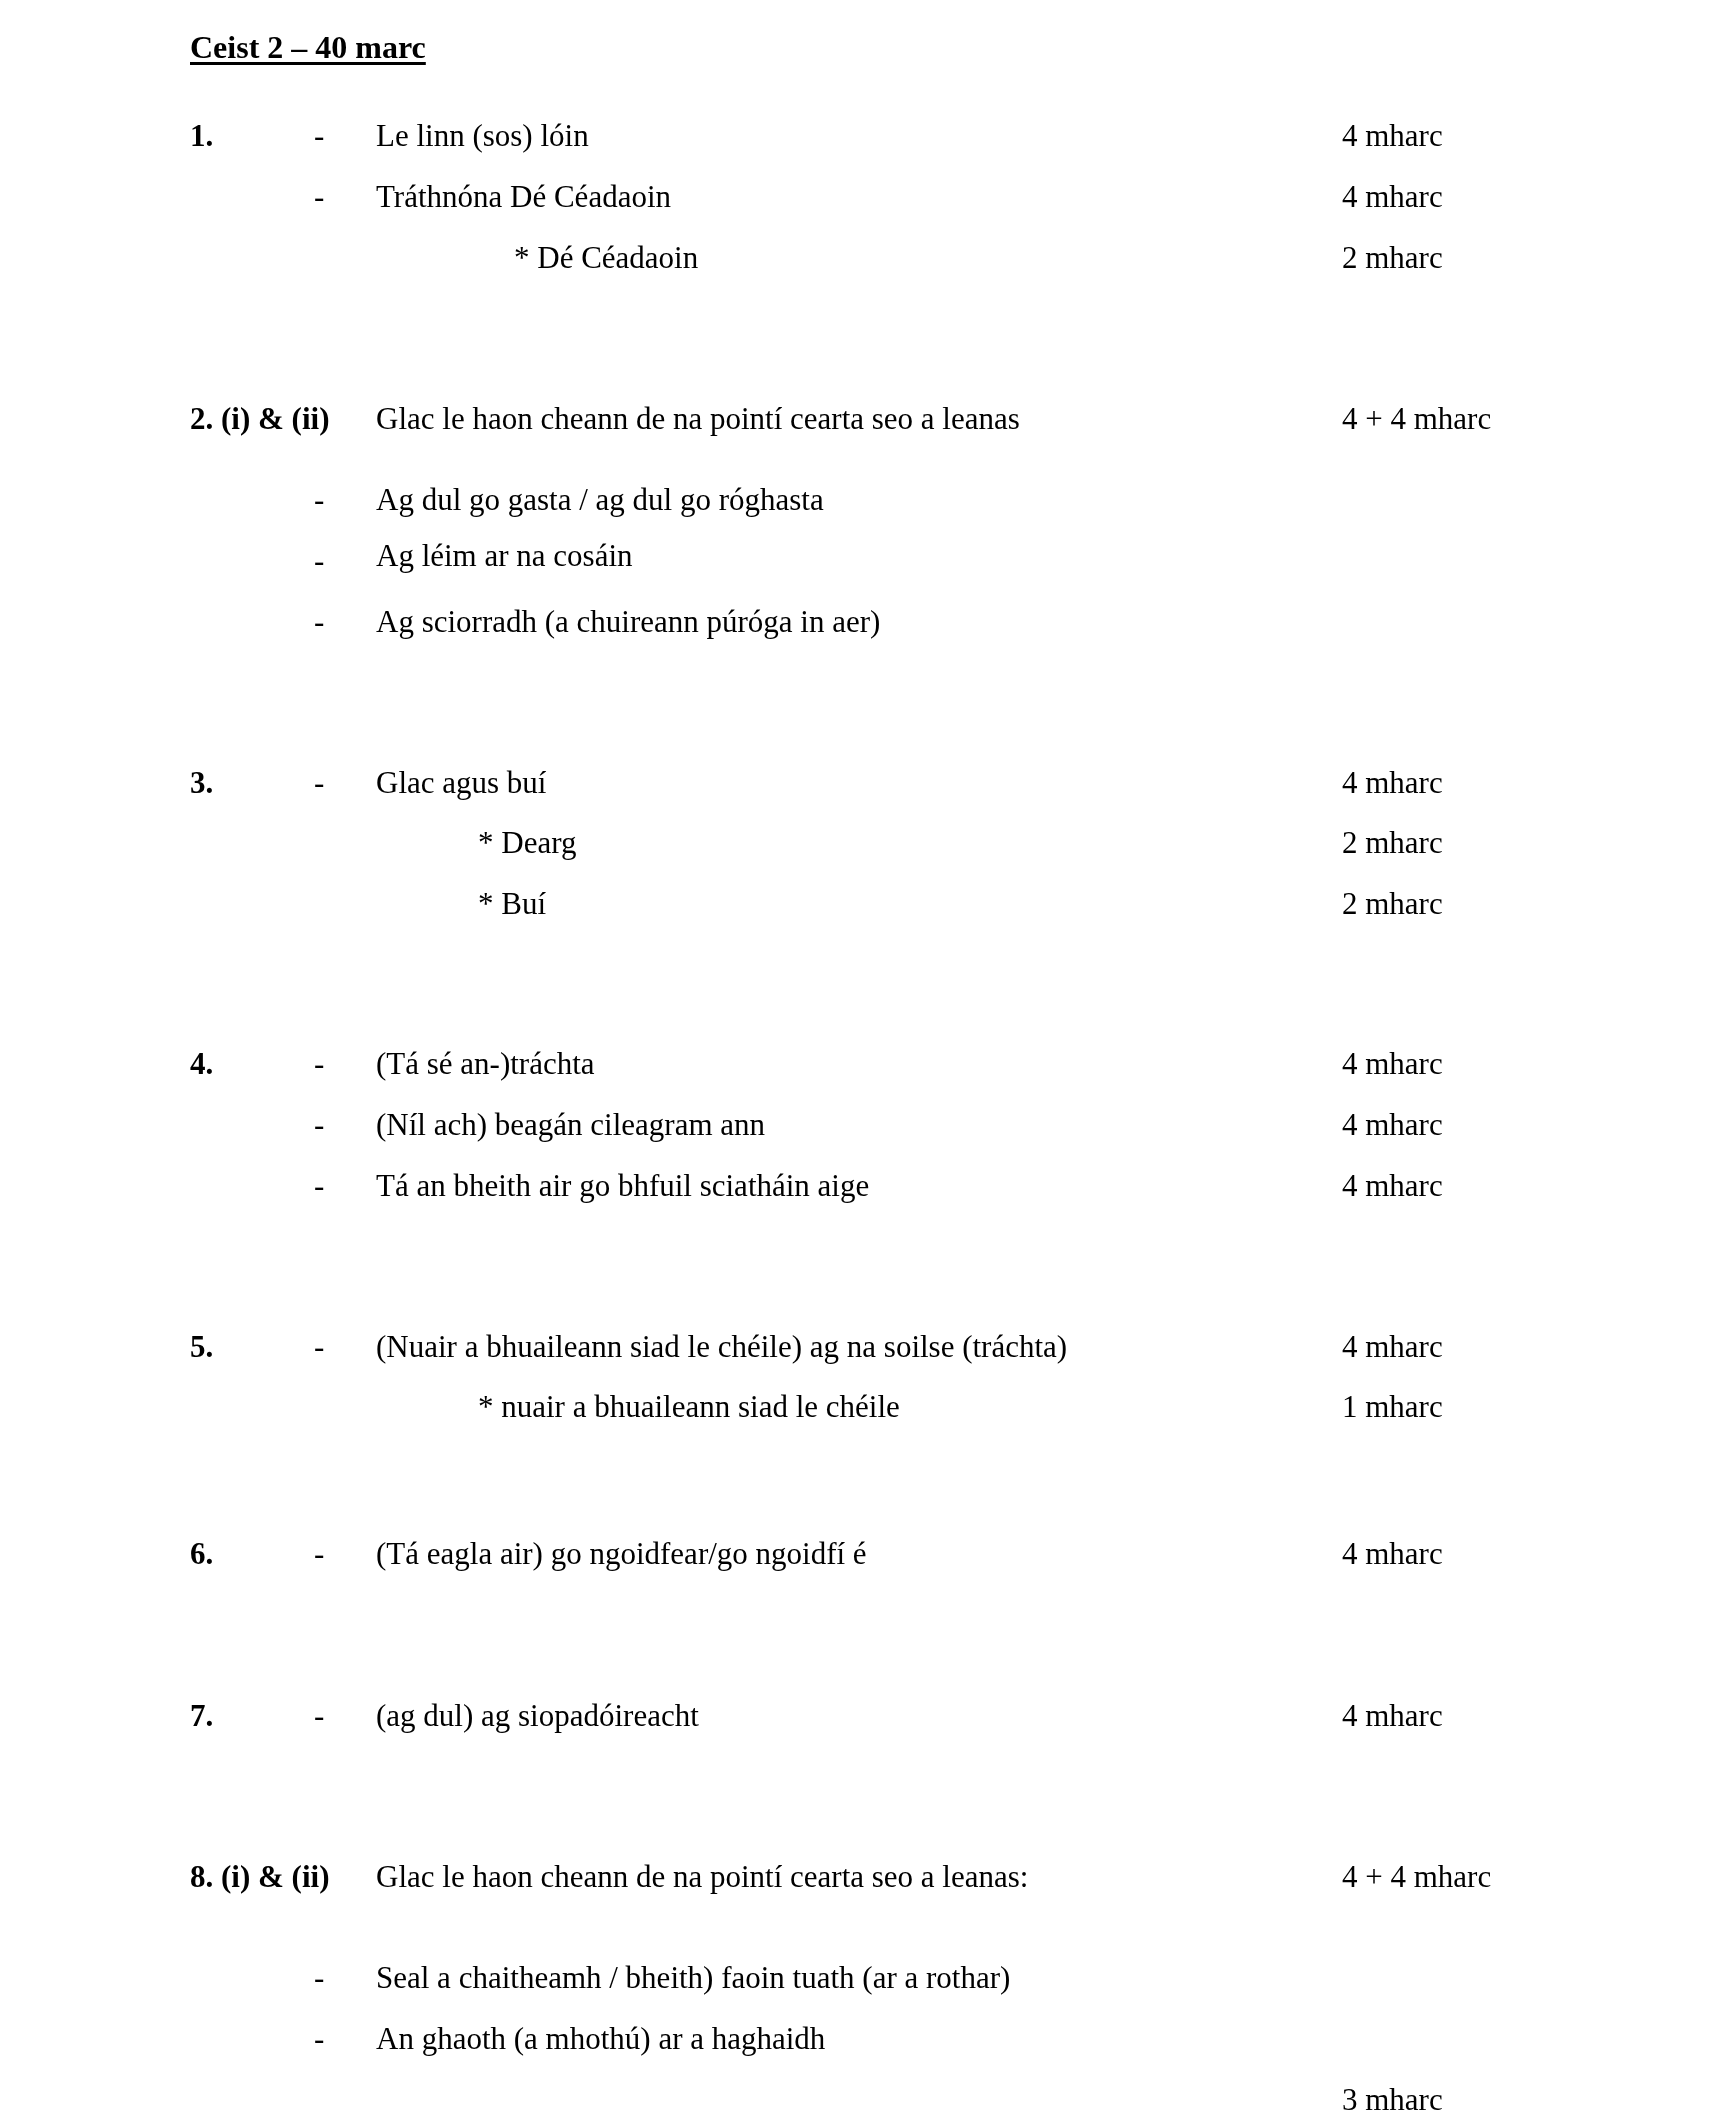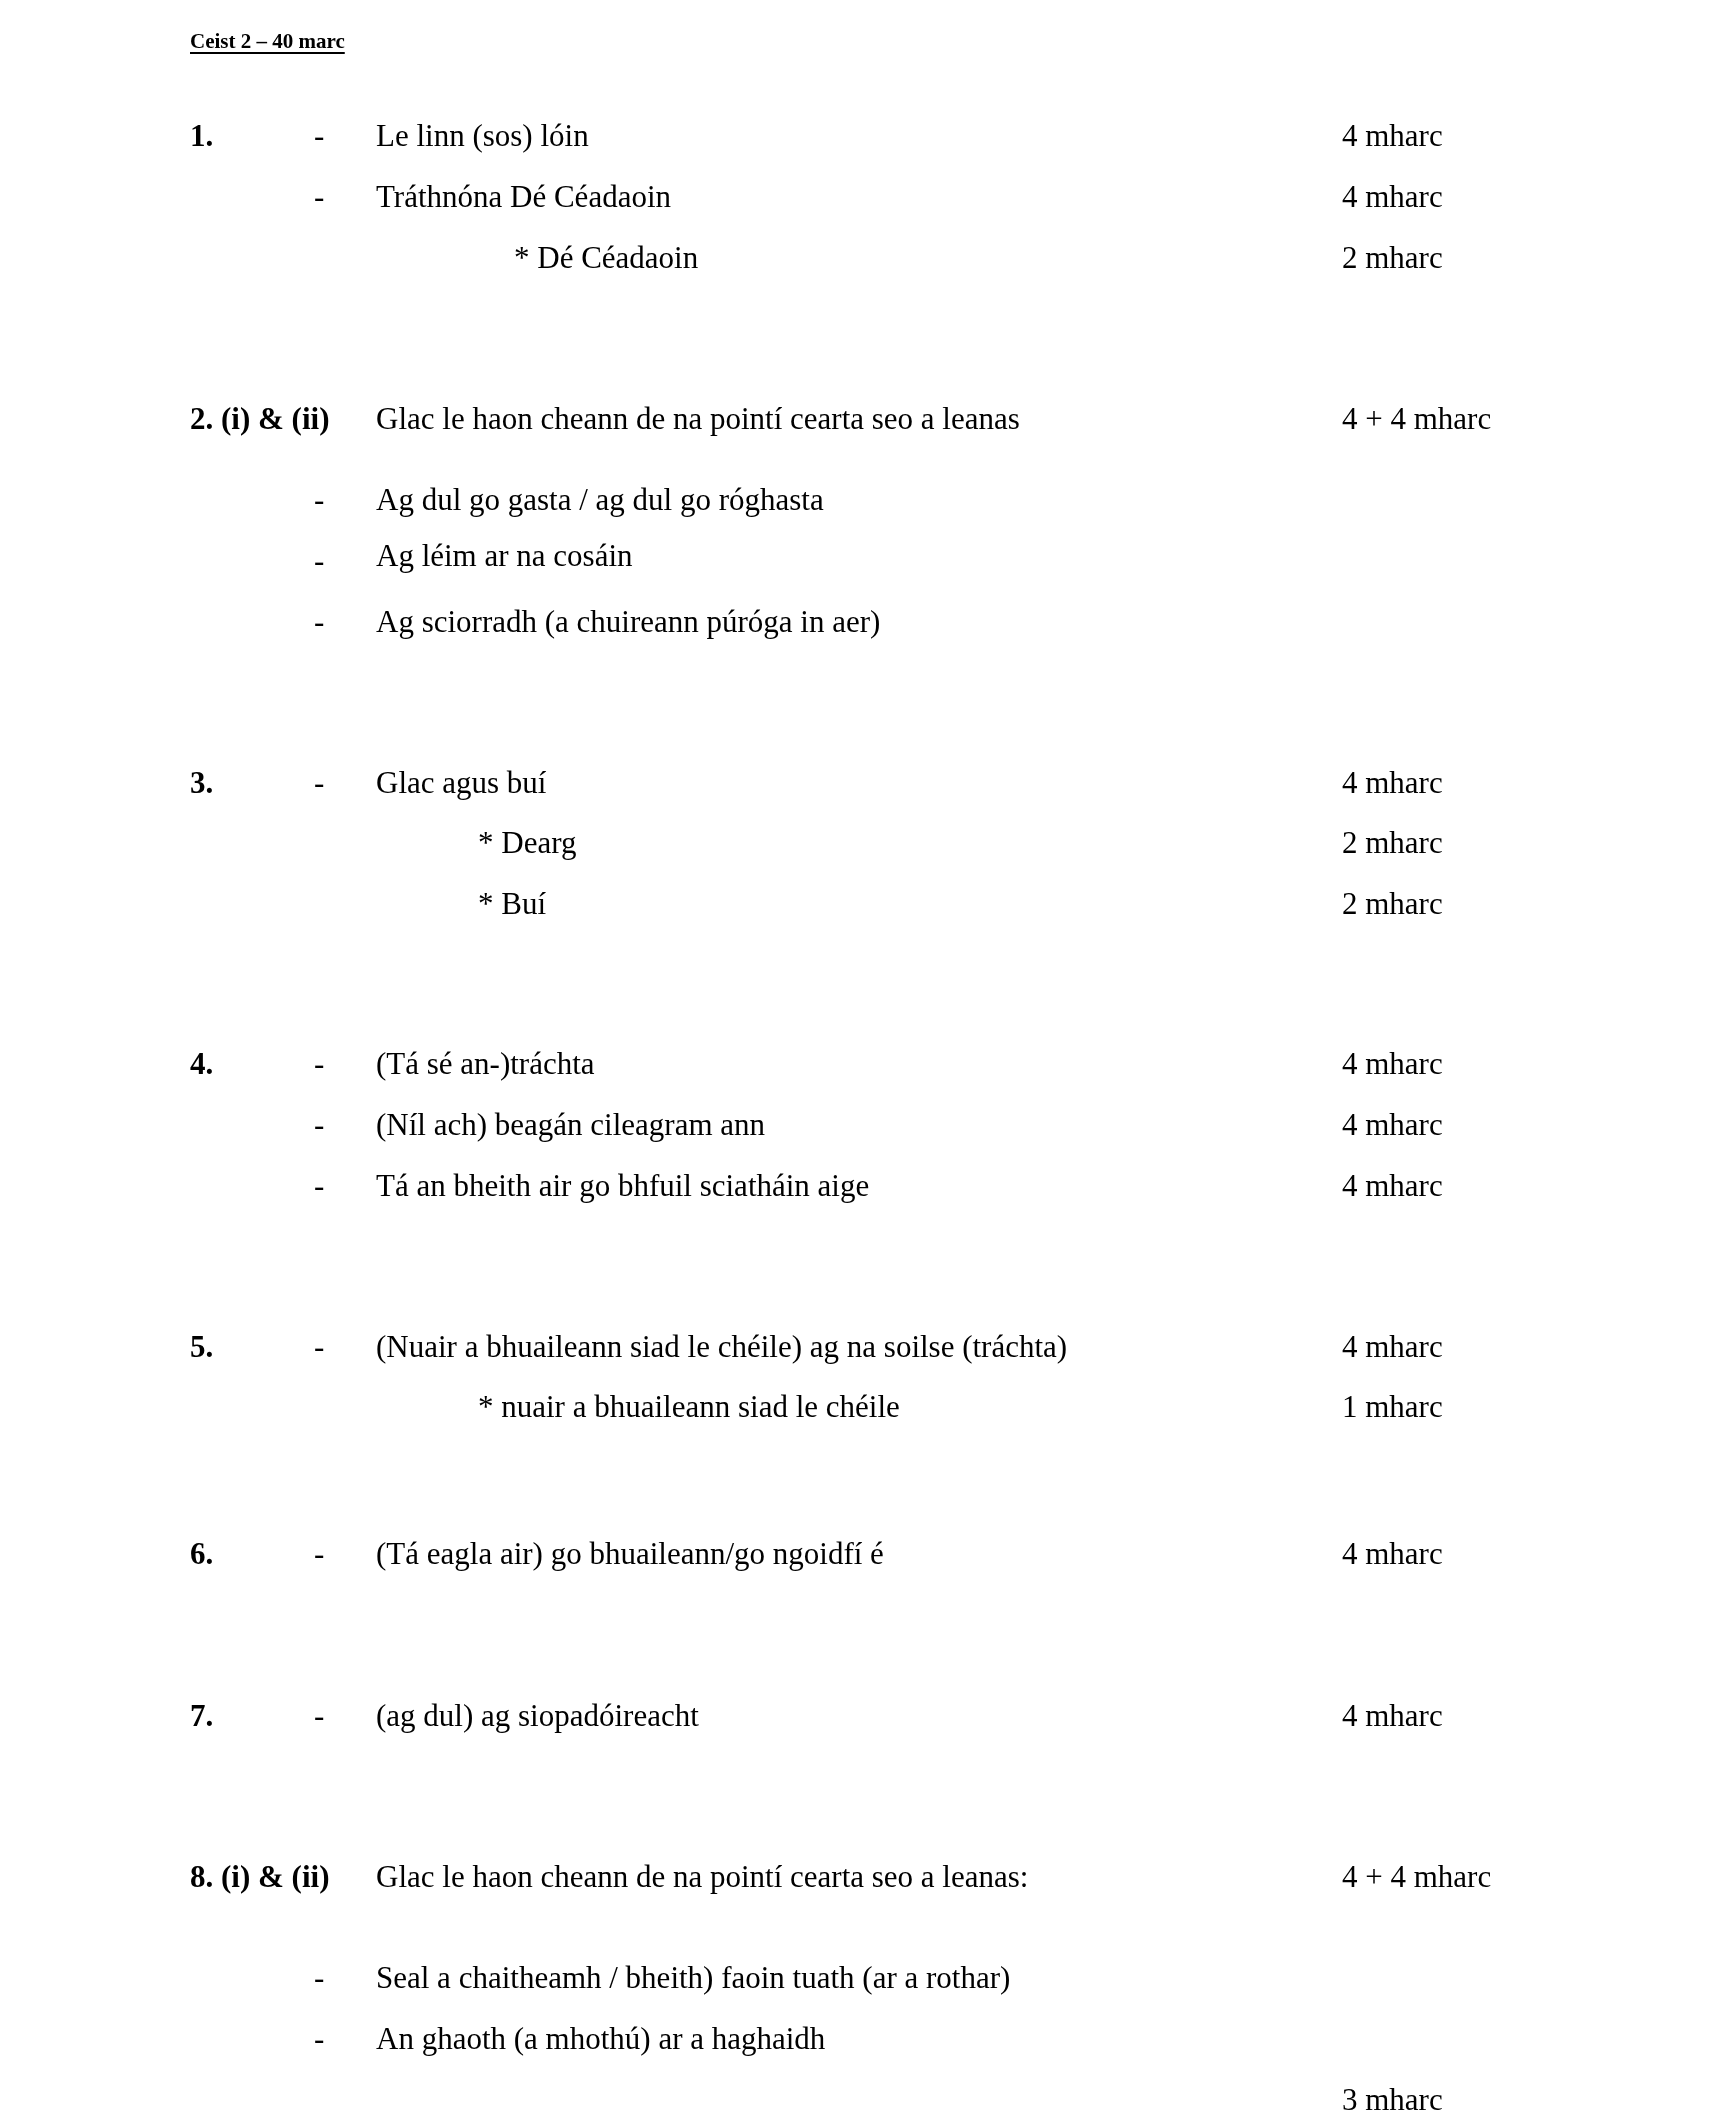--- a/index.html
+++ b/index.html
@@ -1,19 +1,19 @@
 <!DOCTYPE html>
 <html style="font-size:15px"><head>
 <meta charset="utf-8">
 <style>
   html, body { margin:0; padding:0; background:#ffffff; }
   body { width:1729px; height:2114px; position:relative; overflow:hidden;
          font-family:"Liberation Serif", "DejaVu Serif", serif; color:#000; }
   .t { position:absolute; font-size:31px; line-height:1; white-space:nowrap; }
-  .title { position:absolute; left:190px; top:28.5px; font-size:21px; font-weight:bold;
+  .title { position:absolute; left:190px; top:28.5px; font-size:32px; font-weight:bold;
            text-decoration:underline; text-underline-offset:3.8px; white-space:nowrap; }
   .num { font-weight:bold; left:190px; }
   .dash { left:314px; }
   .txt { left:376px; }
   .sub { left:478px; }
   .mk { left:1342px; }
 </style>
 </head>
 <body>
 
@@ -57,21 +57,21 @@
     <div class="t txt" style="top: 1170px;">Tá an bheith air go bhfuil sciatháin aige</div>
     <div class="t mk" style="top: 1170px;">4 mharc</div>
     <div class="t num" style="top: 1331px;">5.</div>
     <div class="t dash" style="top: 1331px;">-</div>
     <div class="t txt" style="top: 1331px;">(Nuair a bhuaileann siad le chéile) ag na soilse (tráchta)</div>
     <div class="t mk" style="top: 1331px;">4 mharc</div>
     <div class="t sub" style="top: 1391px;">* nuair a bhuaileann siad le chéile</div>
     <div class="t mk" style="top: 1391px;">1 mharc</div>
     <div class="t num" style="top: 1538px;">6.</div>
     <div class="t dash" style="top: 1538px;">-</div>
-    <div class="t txt" style="top: 1538px;">(Tá eagla air) go bhuaileann/go ngoidfí é</div>
+    <div class="t txt" style="top: 1538px;">(Tá eagla air) go ngoidfear/go ngoidfí é</div>
     <div class="t mk" style="top: 1538px;">4 mharc</div>
     <div class="t num" style="top: 1700px;">7.</div>
     <div class="t dash" style="top: 1700px;">-</div>
     <div class="t txt" style="top: 1700px;">(ag dul) ag siopadóireacht</div>
     <div class="t mk" style="top: 1700px;">4 mharc</div>
     <div class="t num" style="top: 1861px;">8. (i) &amp; (ii)</div>
     <div class="t txt" style="top: 1861px;">Glac le haon cheann de na pointí cearta seo a leanas:</div>
     <div class="t mk" style="top: 1861px;">4 + 4 mharc</div>
     <div class="t dash" style="top: 1962px;">-</div>
     <div class="t txt" style="top: 1962px;">Seal a chaitheamh / bheith) faoin tuath (ar a rothar)</div>

